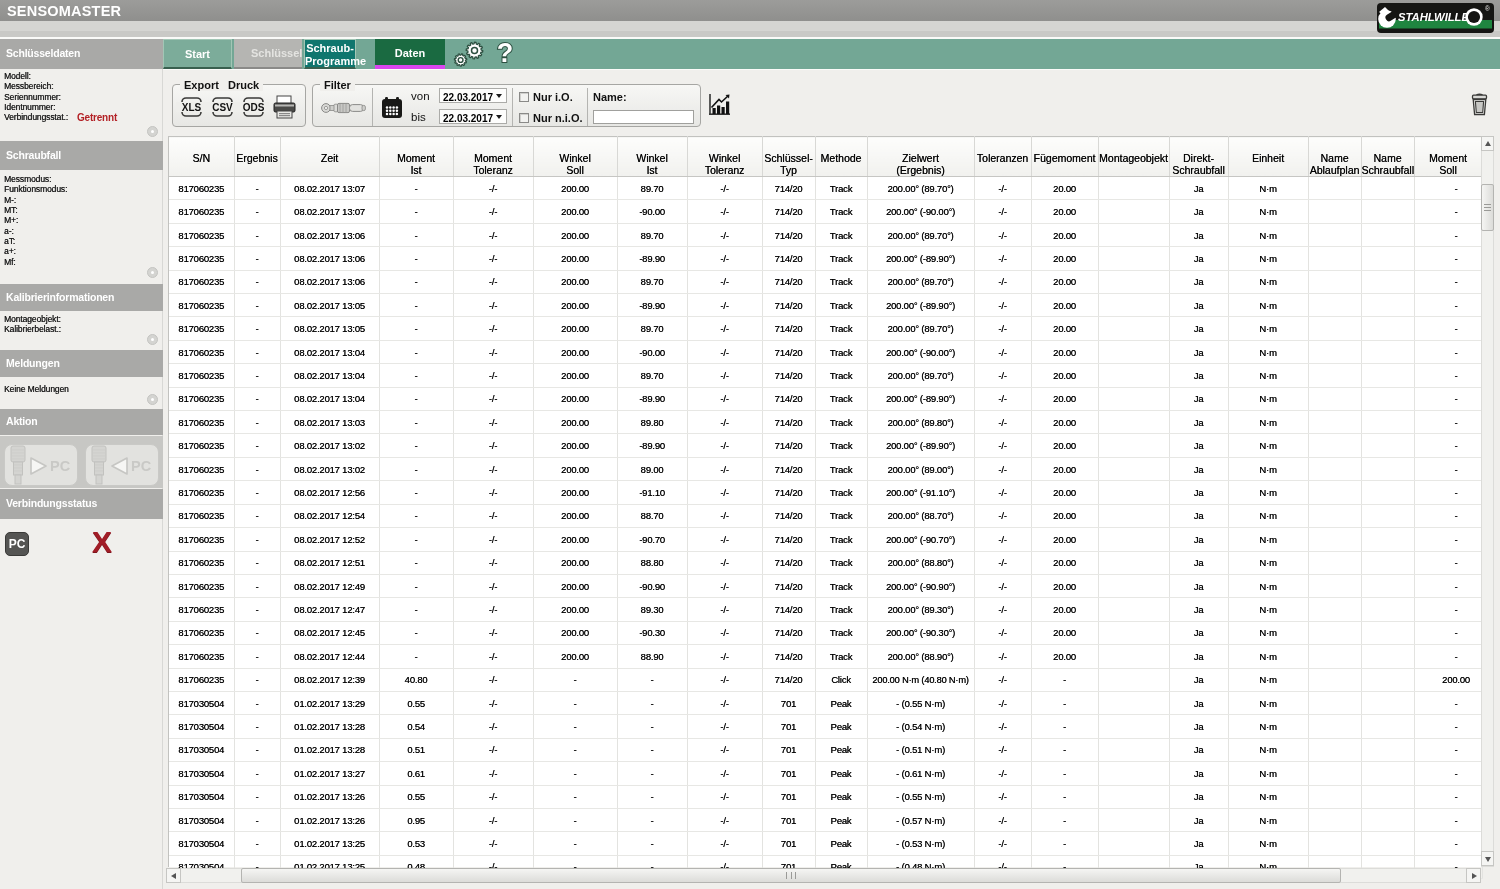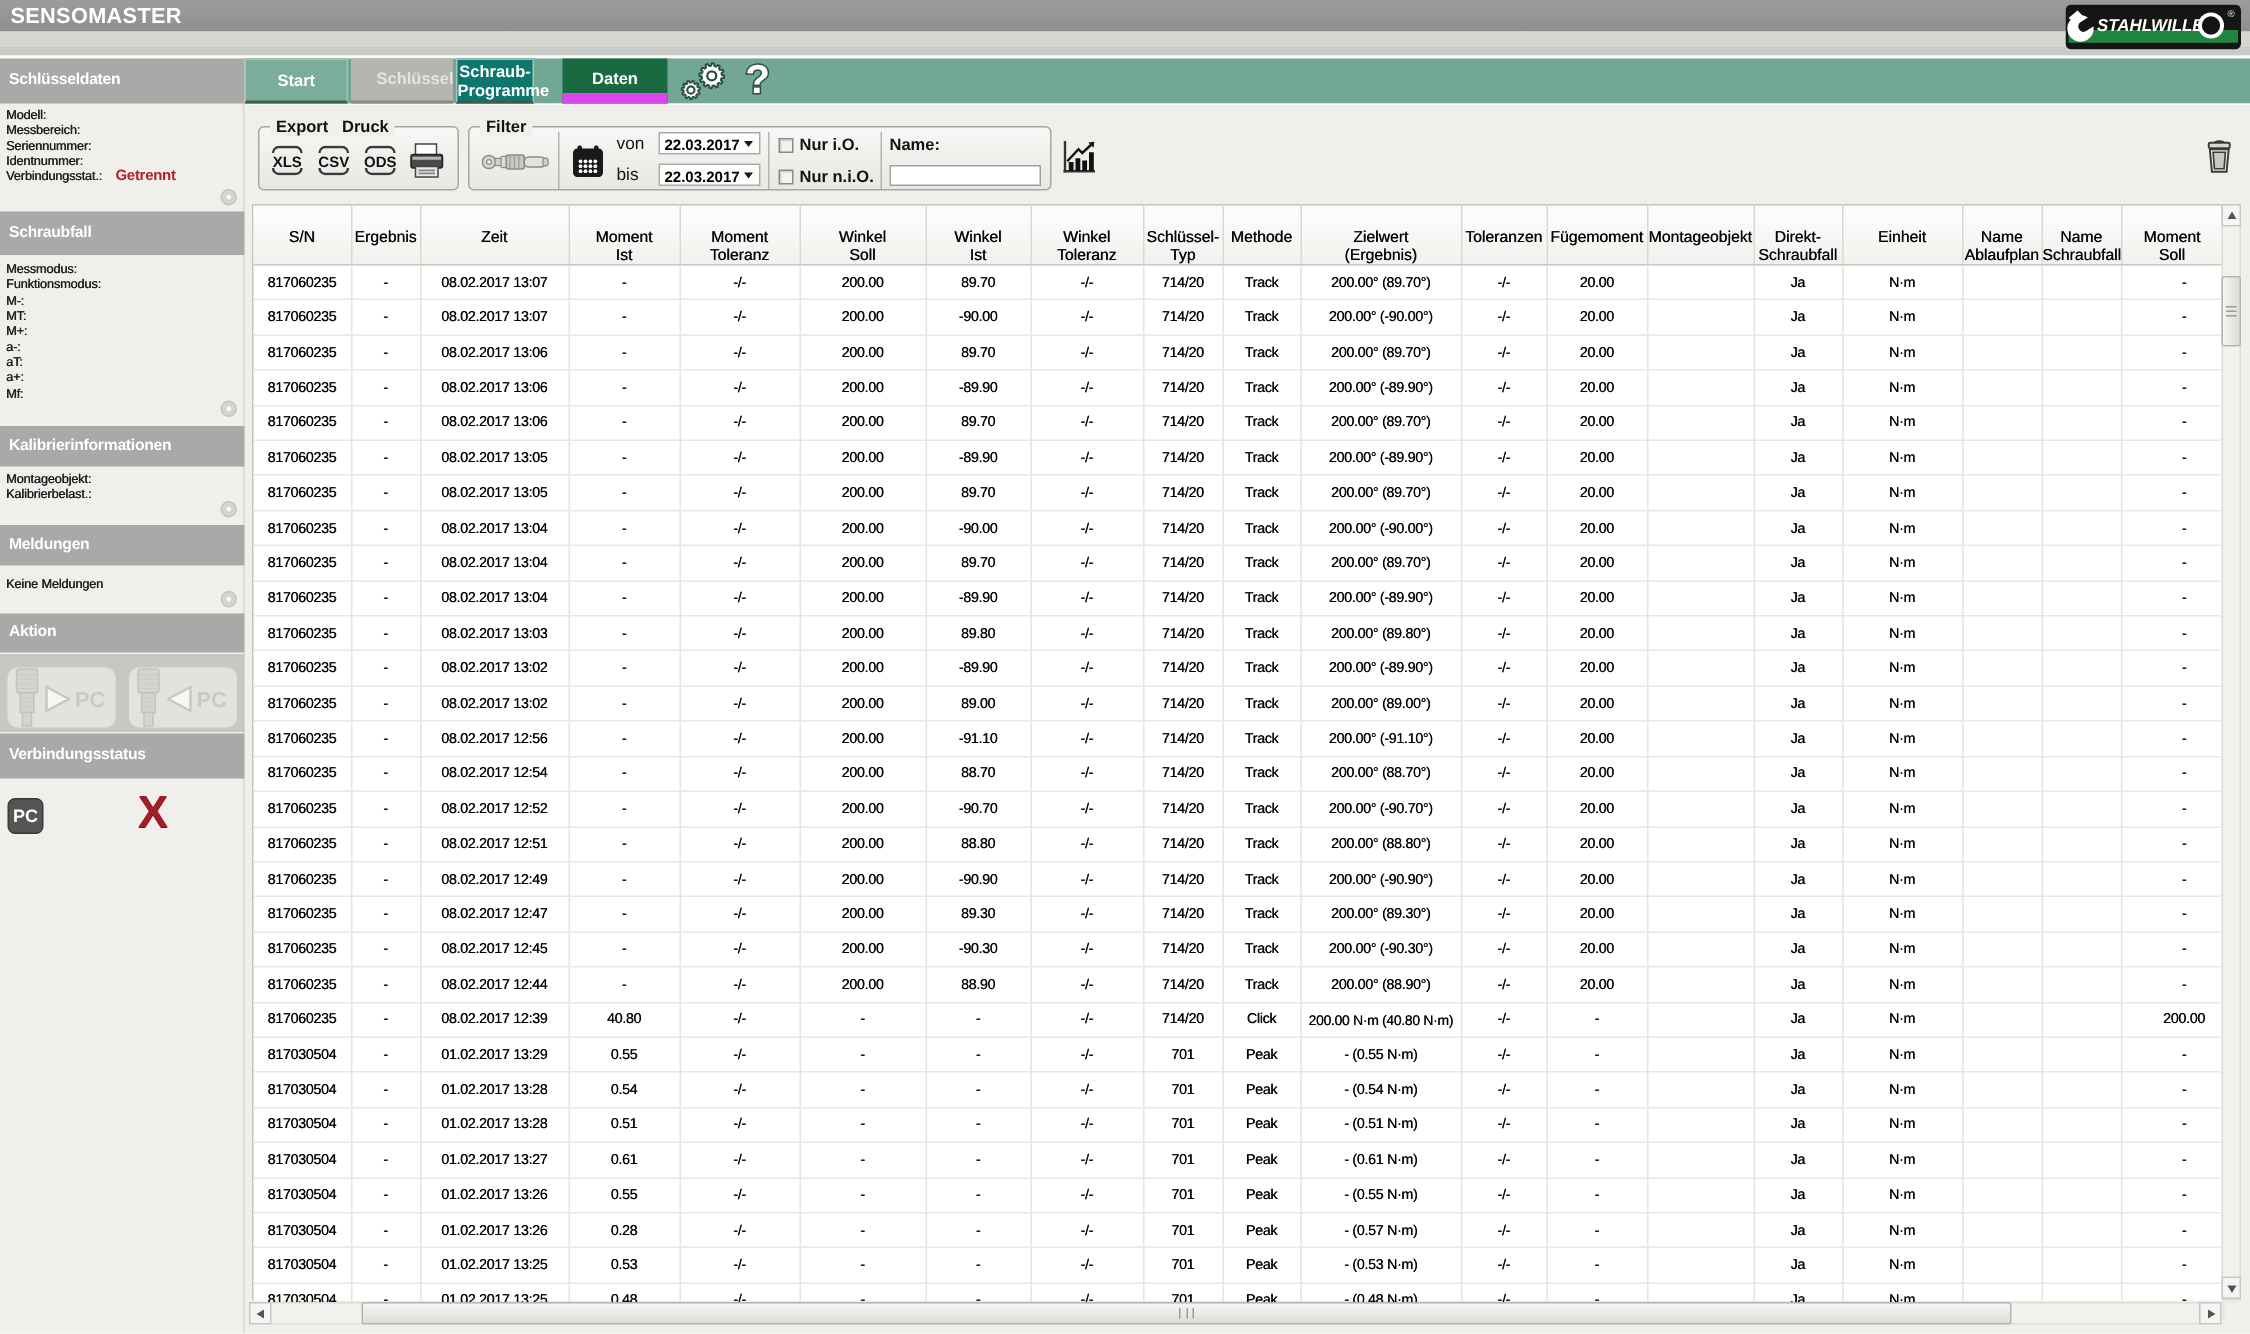--- a/index.html
+++ b/index.html
@@ -51,21 +51,21 @@
  <text x="21" y="17.5" font-family="Liberation Sans" font-style="italic" font-weight="bold" font-size="11.5" fill="#fff" textLength="71" lengthAdjust="spacingAndGlyphs">STAHLWILLE</text>
  <circle cx="97" cy="14" r="8.7" fill="#fff"></circle>
  <circle cx="97" cy="14" r="6.1" fill="#151513"></circle>
  <text x="108" y="8" font-size="6.5" fill="#e8e8e6">®</text>
 </svg>
 <div class="abs" id="navbar"></div>
 <div class="abs" style="left:163px; top:69px; width:1337px; height:1px; background:#fbfbf9;"></div>
 <div class="tab" style="left:163px; width:69px; background:#7cac9a; border:1px solid #a2c6b5; border-bottom:2px solid #39604f;">Start</div>
 <div class="tab" style="left:234px; width:68px; background:#b5b5b2; color:#e4e4e1; border-bottom:2px solid #8a8a88;padding-left:17px;">Schlüssel</div>
 <div class="tab two" style="left:304px; width:52px; background:#0f766e; border:1px solid #a2c6b5; border-bottom:2px solid #39604f;">Schraub-<br>Programme</div>
-<div class="tab" style="left:375px; width:70px; background:#1a6a41; border-bottom:7px solid #d946ef;">Daten</div>
+<div class="tab" style="left:375px; width:70px; background:#1a6a41; border-bottom:4px solid #d946ef;">Daten</div>
 
 <svg class="abs" style="left:452px; top:39px;" width="34" height="29" viewBox="0 0 34 29">
  <path d="M30.80 11.50 L30.65 13.06 L28.97 13.23 L28.53 14.42 L29.69 15.65 L28.78 16.92 L27.24 16.24 L26.27 17.04 L26.65 18.69 L25.23 19.34 L24.23 17.97 L22.99 18.18 L22.50 19.80 L20.94 19.65 L20.77 17.97 L19.58 17.53 L18.35 18.69 L17.08 17.78 L17.76 16.24 L16.96 15.27 L15.31 15.65 L14.66 14.23 L16.03 13.23 L15.82 11.99 L14.20 11.50 L14.35 9.94 L16.03 9.77 L16.47 8.58 L15.31 7.35 L16.22 6.08 L17.76 6.76 L18.73 5.96 L18.35 4.31 L19.77 3.66 L20.77 5.03 L22.01 4.82 L22.50 3.20 L24.06 3.35 L24.23 5.03 L25.42 5.47 L26.65 4.31 L27.92 5.22 L27.24 6.76 L28.04 7.73 L29.69 7.35 L30.34 8.77 L28.97 9.77 L29.18 11.01 Z" fill="#fff" stroke="#2c4f40" stroke-width="1.3" stroke-linejoin="round"></path>
  <circle cx="22.5" cy="11.5" r="3.0" fill="#fff" stroke="#2c4f40" stroke-width="1.5"></circle>
  <path d="M14.52 22.83 L14.02 24.00 L12.68 23.71 L12.04 24.48 L12.59 25.74 L11.54 26.46 L10.57 25.49 L9.61 25.79 L9.39 27.15 L8.12 27.18 L7.83 25.84 L6.86 25.58 L5.94 26.60 L4.86 25.94 L5.34 24.66 L4.66 23.91 L3.34 24.28 L2.78 23.13 L3.88 22.31 L3.71 21.32 L2.40 20.91 L2.55 19.65 L3.92 19.55 L4.31 18.63 L3.43 17.57 L4.24 16.59 L5.44 17.25 L6.28 16.69 L6.11 15.32 L7.32 14.93 L7.97 16.14 L8.98 16.11 L9.57 14.88 L10.80 15.20 L10.70 16.57 L11.56 17.09 L12.73 16.37 L13.58 17.31 L12.76 18.41 L13.20 19.31 L14.57 19.34 L14.79 20.59 L13.50 21.07 L13.38 22.07 Z" fill="#fff" stroke="#2c4f40" stroke-width="1.2" stroke-linejoin="round"></path>
  <circle cx="8.6" cy="21.0" r="2.4" fill="#fff" stroke="#2c4f40" stroke-width="1.4"></circle>
 </svg>
 <div class="abs" style="left:491px; top:39px; width:28px; height:29px; font-size:27px; font-weight:bold; color:#fff; -webkit-text-stroke:2px #2c4f40; paint-order:stroke fill; text-align:center; line-height:29px;">?</div>
 <div class="abs" id="sidebar"></div>
 <div class="shead" style="top:39px; height:30px; line-height:29px;">Schlüsseldaten</div>
@@ -822,21 +822,21 @@
           <td>Ja</td>
           <td>N·m</td>
           <td>&nbsp;</td>
           <td>&nbsp;</td>
           <td class="ms">-</td>
         </tr>
 <tr>
           <td>817030504</td>
           <td>-</td>
           <td>01.02.2017 13:26</td>
-          <td>0.28</td>
+          <td>0.95</td>
           <td>-/-</td>
           <td>-</td>
           <td>-</td>
           <td>-/-</td>
           <td>701</td>
           <td>Peak</td>
           <td>- (0.57 N·m)</td>
           <td>-/-</td>
           <td>-</td>
           <td>&nbsp;</td>

